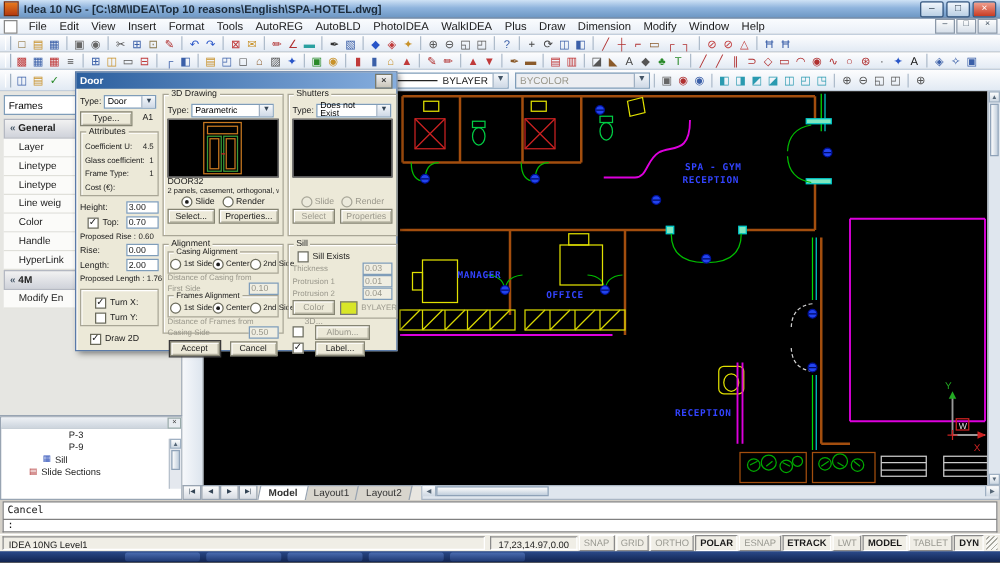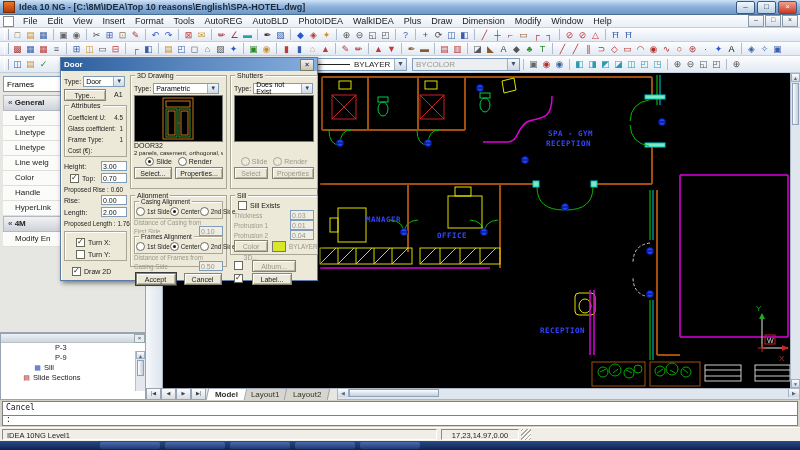--- a/index.html
+++ b/index.html
@@ -591,20 +591,33 @@
 </div>
 
 <div class="cmd">
   <div class="cmdhist">Cancel</div>
   <div class="cmdline">:</div>
 </div>
 
 <div class="status">
   <span class="sbox left">IDEA 10NG Level1</span>
   <span class="sbox coords" style="margin-left:4px;">17,23,14.97,0.00</span>
+  <span class="toggles" style="margin-left:auto;">
+
+  <span class="tog">SNAP</span>
+      <span class="tog">GRID</span>
+      <span class="tog">ORTHO</span>
+      <span class="tog on">POLAR</span>
+      <span class="tog">ESNAP</span>
+      <span class="tog on">ETRACK</span>
+      <span class="tog">LWT</span>
+      <span class="tog on">MODEL</span>
+      <span class="tog">TABLET</span>
+      <span class="tog on">DYN</span>
+    </span>
   <span class="sgrip"></span>
 </div>
 
 <div class="taskbar">
   <div class="taskbtn" style="left:100px;width:60px;"></div>
   <div class="taskbtn" style="left:165px;width:60px;"></div>
   <div class="taskbtn" style="left:230px;width:60px;"></div>
   <div class="taskbtn" style="left:295px;width:60px;"></div>
   <div class="taskbtn" style="left:360px;width:60px;"></div>
 </div>

